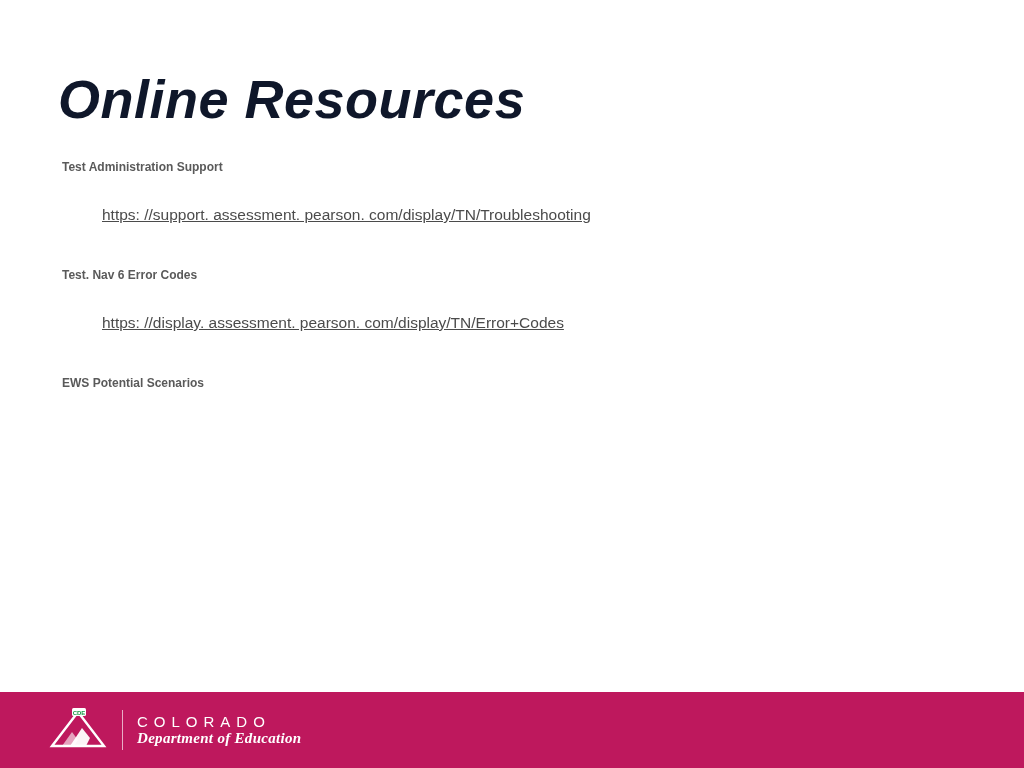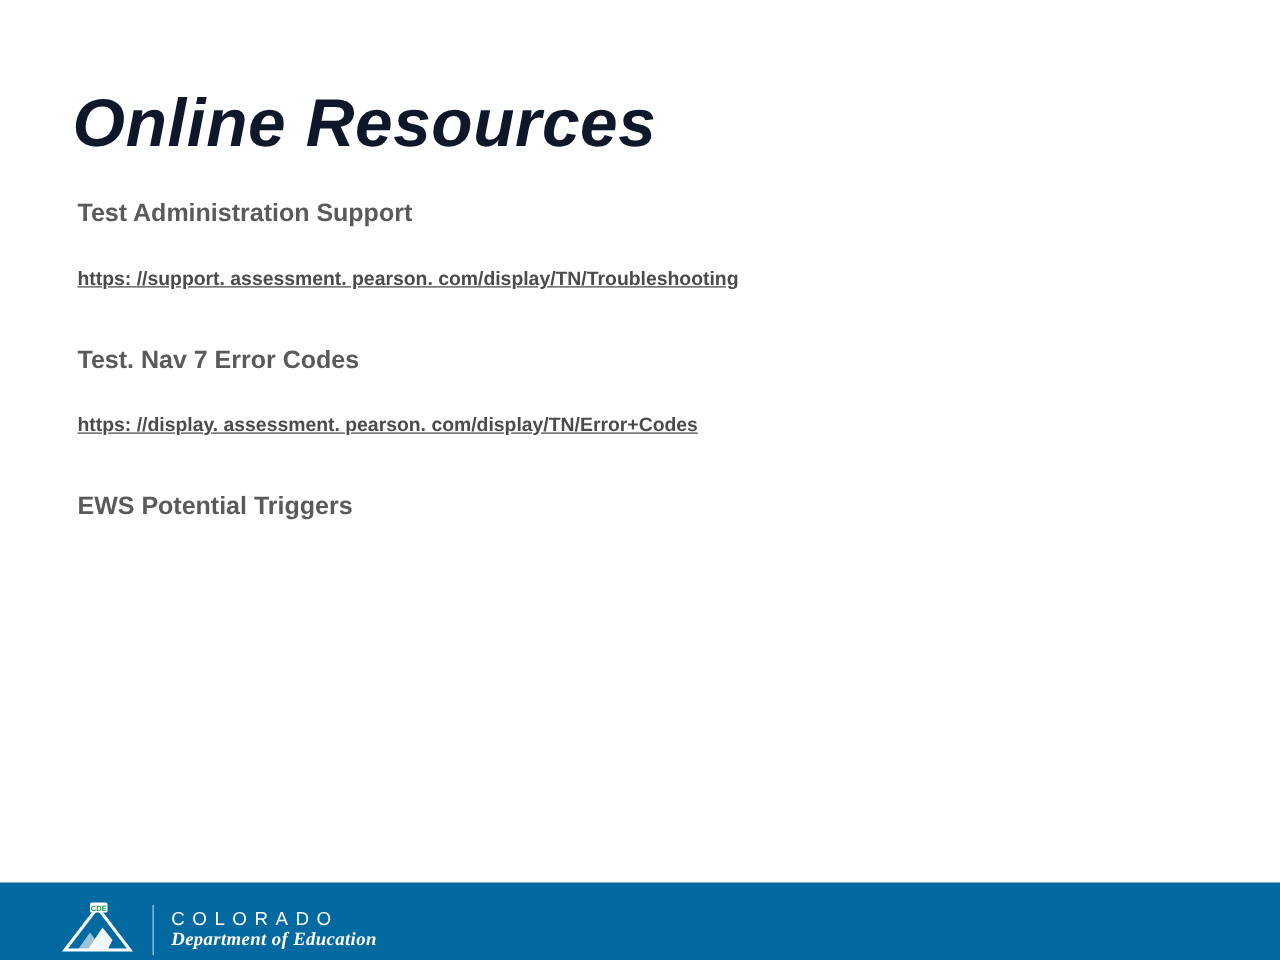--- a/index.html
+++ b/index.html
@@ -22,42 +22,43 @@
     font-weight: bold;
     font-style: italic;
     color: #0f172a;
     padding: 68px 0 0 58px;
     letter-spacing: 0.5px;
   }
   .content {
     padding: 30px 0 0 62px;
   }
   .heading {
-    font-size: 20px;
+    font-size: 12px;
     font-weight: bold;
     color: #5a5a5a;
     margin-bottom: 32px;
   }
   .link {
     font-size: 15.5px;
-    font-weight: bold;
+    font-weight: normal;
     color: #4b4b4b;
     text-decoration: underline;
     display: inline-block;
     margin-bottom: 44px;
     cursor: pointer;
+    margin-left: 40px;
   }
 
   .footer {
     position: absolute;
     left: 0;
     bottom: 0;
     width: 100%;
-    height: 62px;
-    background: #0369a1;
+    height: 76px;
+    background: #be185d;
   }
   .logo-wrap {
     position: absolute;
     left: 48px;
     top: 12px;
     height: 52px;
     display: flex;
     align-items: center;
     color: #ffffff;
   }
@@ -90,24 +91,24 @@
 
 <div class="slide">
 
   <h1 class="title">Online Resources</h1>
 
   <div class="content">
 
     <div class="heading">Test Administration Support</div>
     <a class="link">https: //support. assessment. pearson. com/display/TN/Troubleshooting</a>
 
-    <div class="heading">Test. Nav 7 Error Codes</div>
+    <div class="heading">Test. Nav 6 Error Codes</div>
     <a class="link">https: //display. assessment. pearson. com/display/TN/Error+Codes</a>
 
-    <div class="heading">EWS Potential Triggers</div>
+    <div class="heading">EWS Potential Scenarios</div>
 
   </div>
 
   <div class="footer">
     <div class="logo-wrap">
 
       <span class="logo-mark">
         <svg width="60" height="44" viewBox="0 0 60 44" fill="none">
 
           <path d="M4 40 L30 6 L56 40 Z" stroke="#ffffff" stroke-width="2.4" fill="none"></path>

